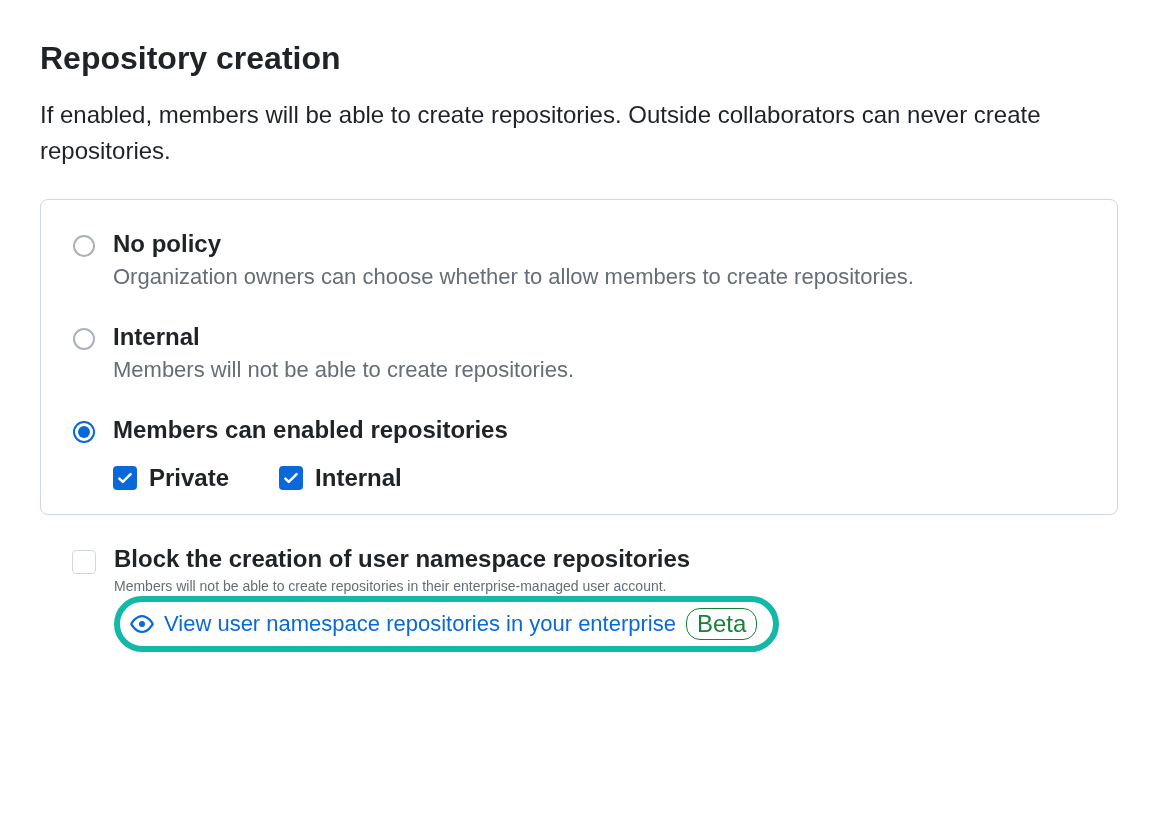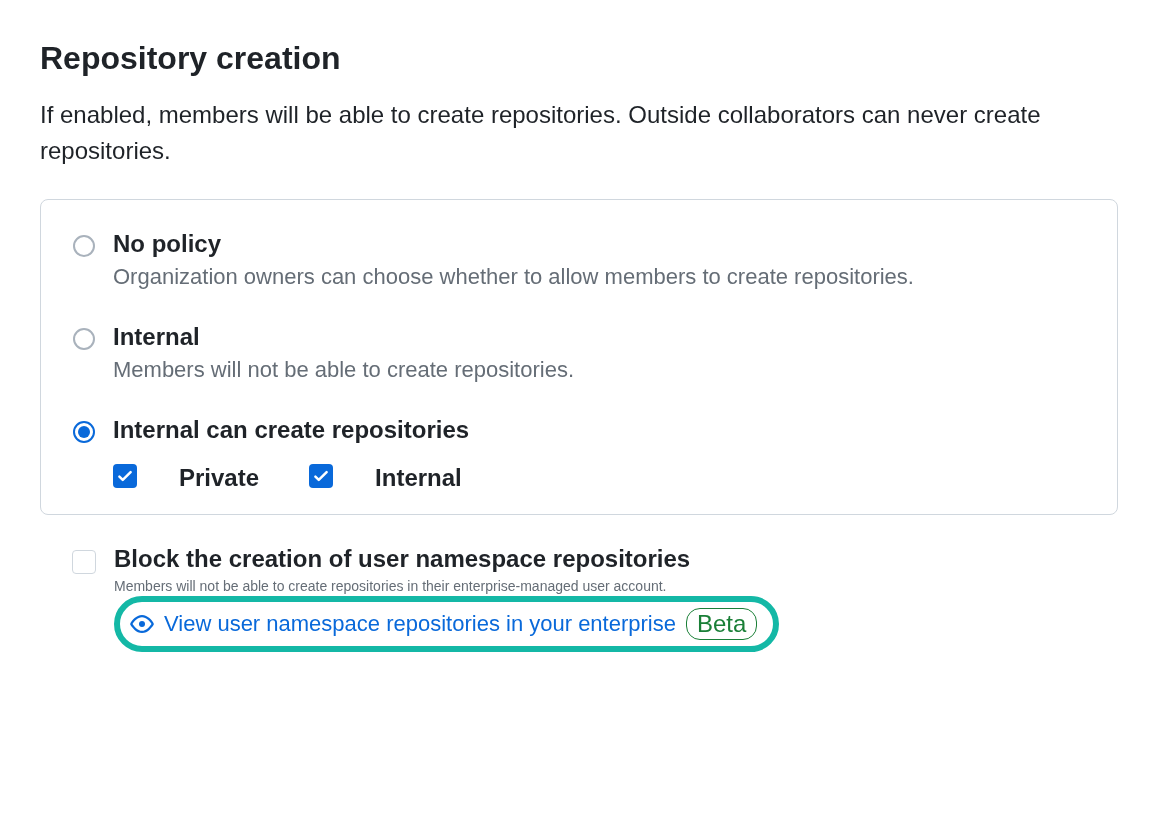--- a/index.html
+++ b/index.html
@@ -80,22 +80,21 @@
       color: #656d76;
       line-height: 1.4;
     }
     .checkbox-row {
       display: flex;
       gap: 50px;
       margin-top: 20px;
     }
     .checkbox-item {
       display: flex;
-      align-items: flex-start;
-      gap: 30px;
+      align-items: center;
     }
     .checkbox {
       width: 24px;
       height: 24px;
       border-radius: 4px;
       margin-right: 12px;
       flex-shrink: 0;
       cursor: pointer;
       display: flex;
       align-items: center;
@@ -190,21 +189,21 @@
     <div class="radio-circle"></div>
     <div class="option-body">
       <div class="option-title">Internal</div>
       <div class="option-desc">Members will not be able to create repositories.</div>
     </div>
   </div>
 
   <div class="radio-option">
     <div class="radio-circle selected"></div>
     <div class="option-body">
-      <div class="option-title">Internal can create repositories</div>
+      <div class="option-title">Members can enabled repositories</div>
       <div class="checkbox-row">
         <div class="checkbox-item">
           <div class="checkbox checked">
             <svg viewBox="0 0 16 16" fill="none">
               <path d="M3 8.5L6 11.5L13 4.5" stroke="white" stroke-width="2.2" stroke-linecap="round" stroke-linejoin="round"></path>
             </svg>
           </div>
           <span class="checkbox-label">Private</span>
         </div>
         <div class="checkbox-item">

